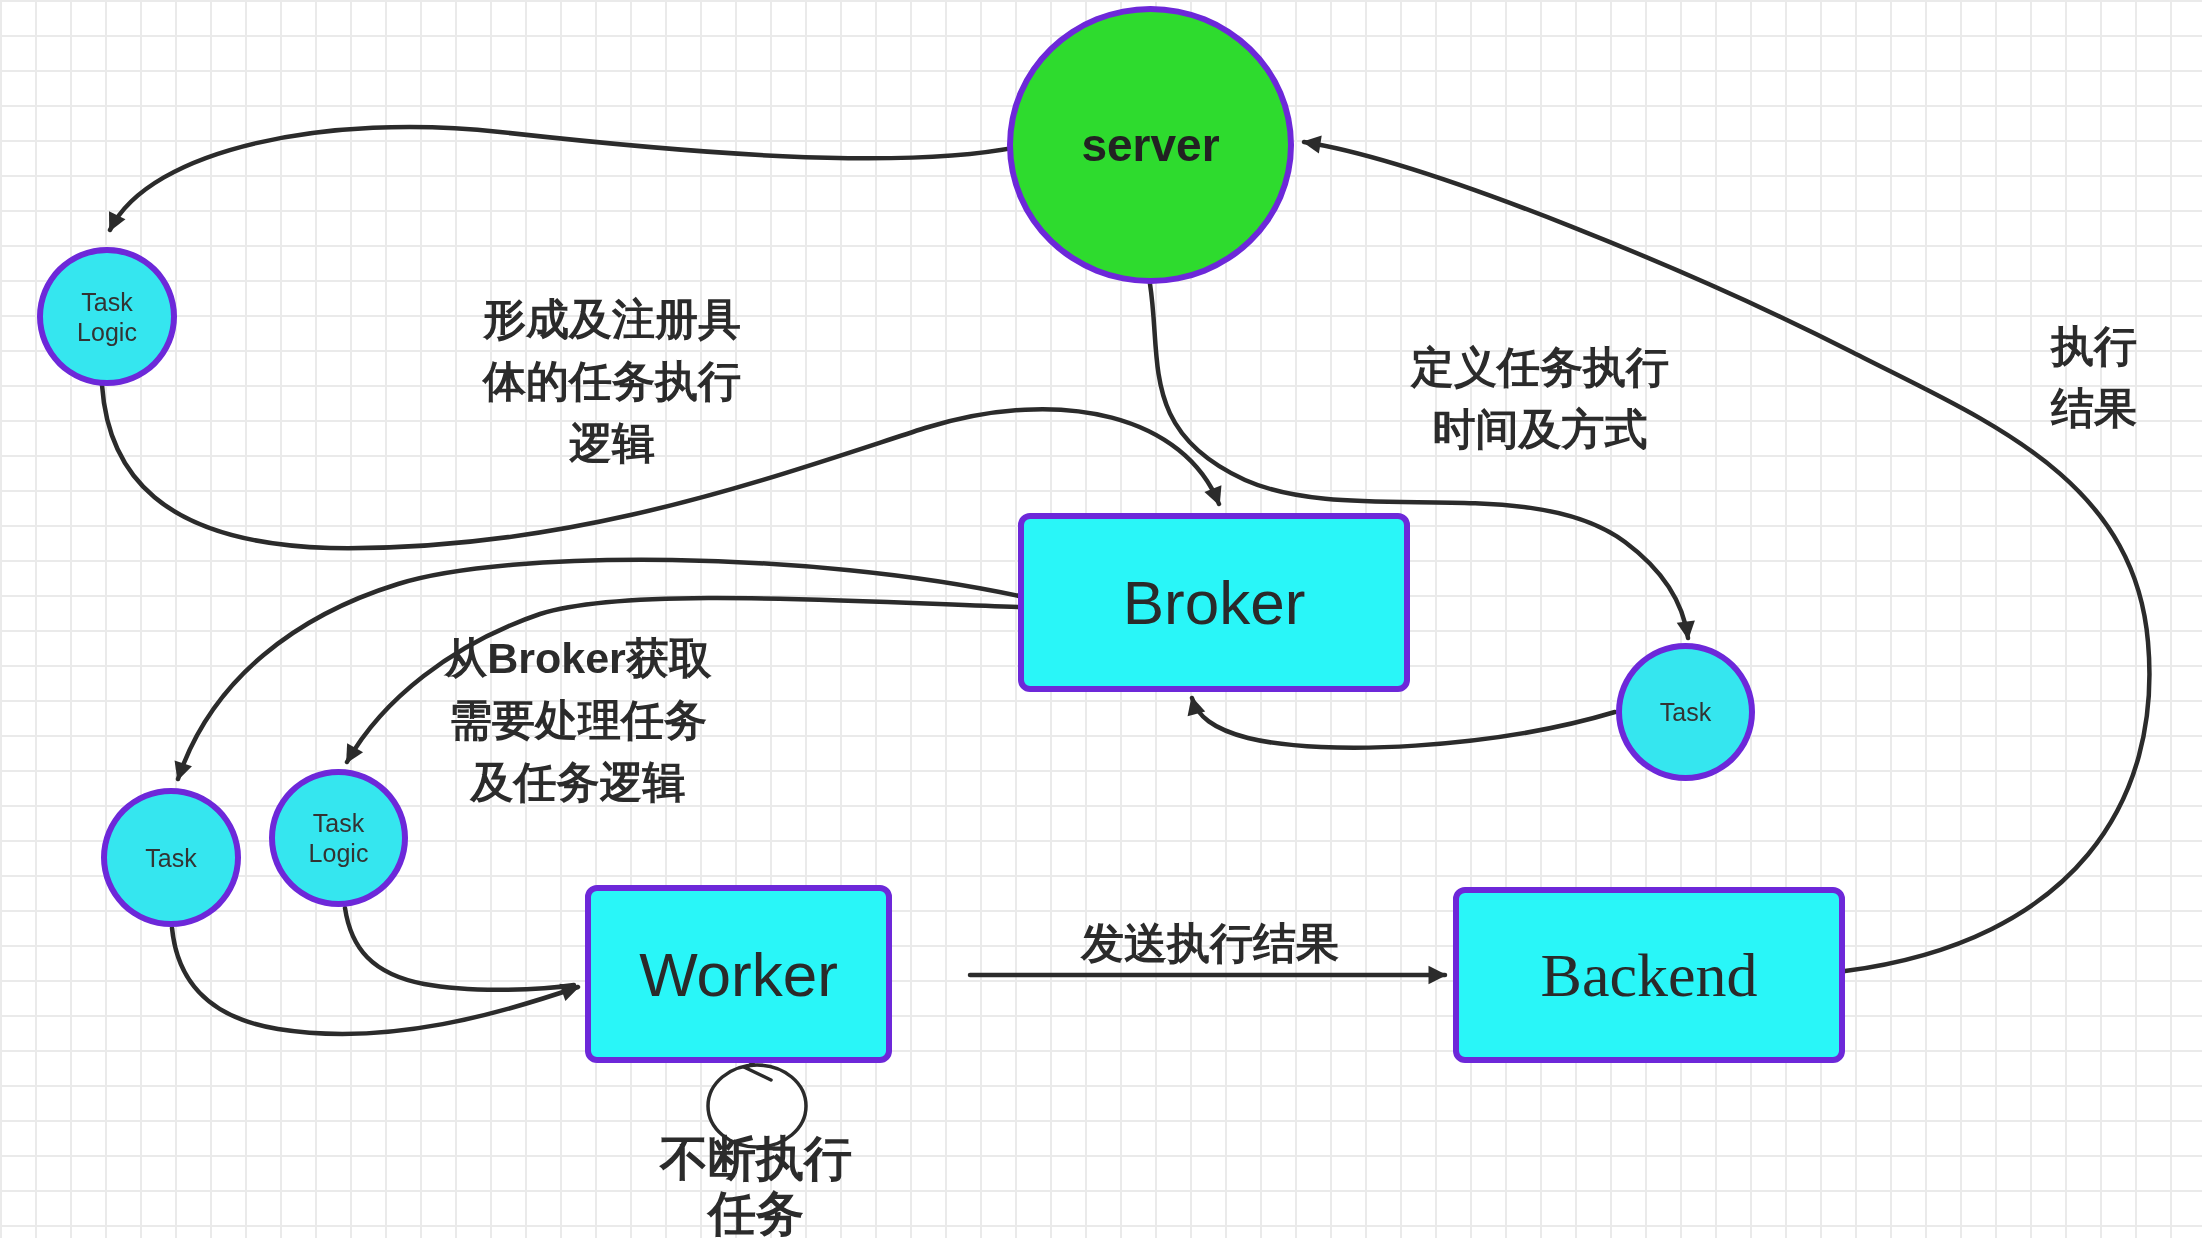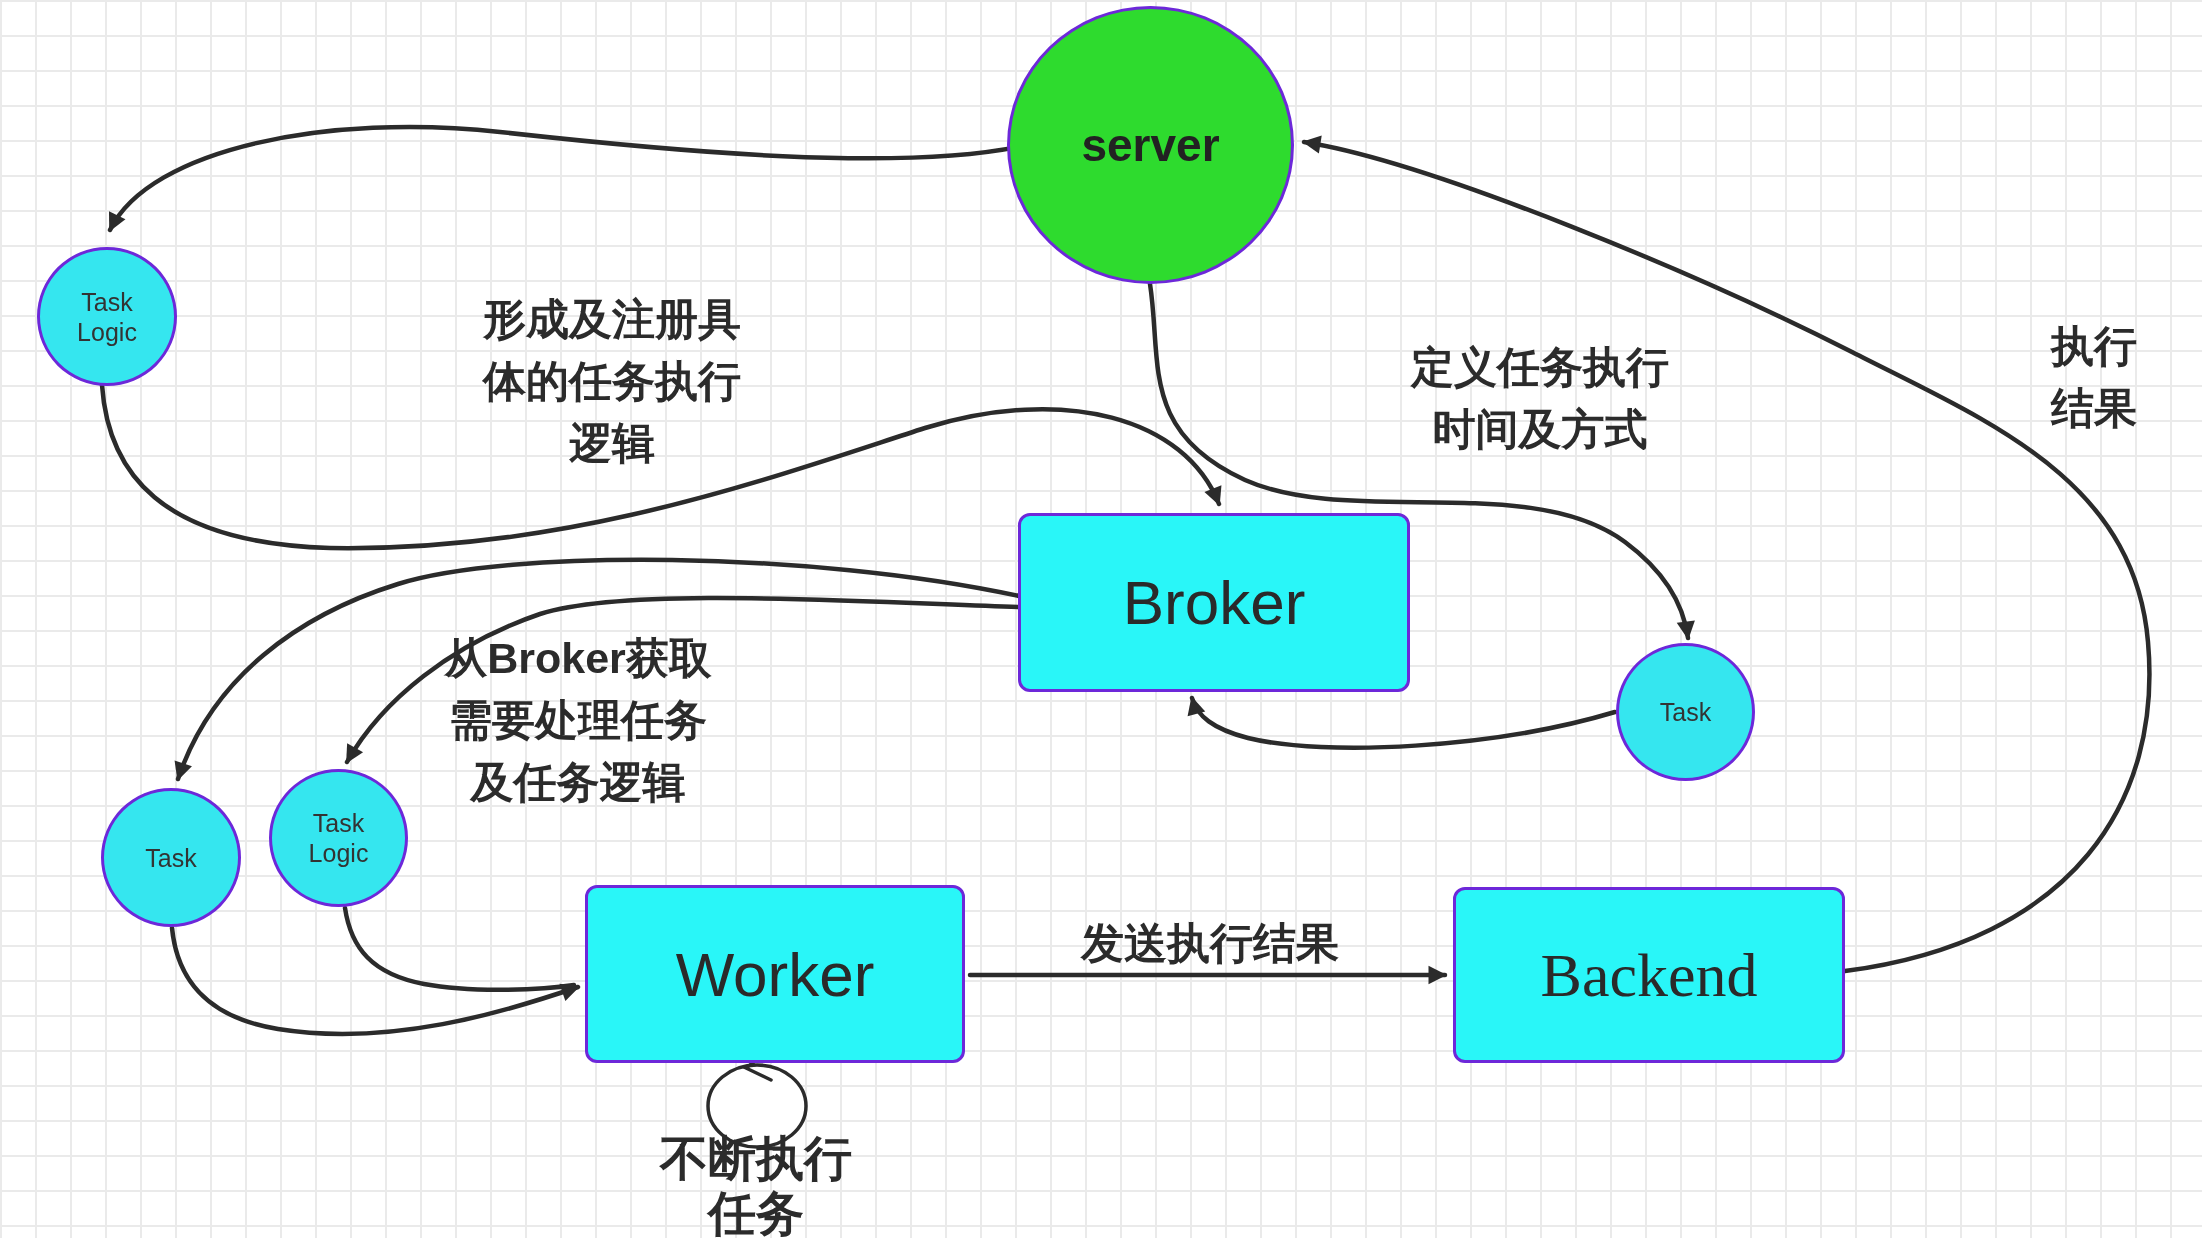--- a/index.html
+++ b/index.html
@@ -12,21 +12,21 @@
       linear-gradient(90deg, var(--grid-line,#eaeaea) 2px, transparent 2px);
     background-size:35px 35px,35px 35px;
   }
   #edges{position:absolute;left:0;top:0;width:2202px;height:1238px;}
   #edges path.edge{fill:none;stroke:var(--stroke,#2b2b2b);stroke-width:4.5;stroke-linecap:round;}
   #edges ellipse.loop{fill:#ffffff;stroke:var(--stroke,#2b2b2b);stroke-width:3.5;}
   #edges path.loop-arrow{fill:none;stroke:var(--stroke,#2b2b2b);stroke-width:3.5;stroke-linecap:round;}
   #arrowhead path{fill:var(--stroke,#2b2b2b);}
   .node{
     position:absolute;display:flex;align-items:center;justify-content:center;
-    border:3px solid #6d28d9;color:#222;text-align:center;box-sizing:border-box;
+    border:6px solid #6d28d9;color:#222;text-align:center;box-sizing:border-box;
     white-space:pre-line;
   }
   .circle{border-radius:50%;background:var(--node-fill,#35e6ef);}
   .box{border-radius:12px;background:var(--box-fill,#29f6f8);font-size:62px;font-weight:400;color:#2a2a2a;}
   .server{background:var(--server-fill,#2edb2e);font-size:46px;font-weight:700;}
   .small-circle{font-size:25px;line-height:30px;font-weight:400;color:#333;}
   .edge-label{
     position:absolute;transform:translate(-50%,-50%);
     font-weight:700;color:#2b2b2b;text-align:center;white-space:pre-line;
     font-size:43px;line-height:62px;
@@ -63,21 +63,21 @@
 
 <div class="node box" style="left:1018px;top:513px;width:392px;height:179px;">Broker</div>
 
 <div class="node circle small-circle" style="left:1616px;top:643px;width:139px;height:138px;">Task</div>
 
 <div class="node circle small-circle" style="left:101px;top:788px;width:140px;height:139px;">Task</div>
 
 <div class="node circle small-circle" style="left:269px;top:769px;width:139px;height:138px;">Task
 Logic</div>
 
-<div class="node box" style="left:585px;top:885px;width:380px;height:178px;">Worker</div>
+<div class="node box" style="left:585px;top:885px;width:307px;height:178px;">Worker</div>
 
 <div class="node box" style="left:1453px;top:887px;width:392px;height:176px;font-family:Liberation Serif, serif;">Backend</div>
 
 <div class="edge-label" style="left:612px;top:381px;">形成及注册具
 体的任务执行
 逻辑</div>
 
 <div class="edge-label" style="left:1540px;top:398px;">定义任务执行
 时间及方式</div>
 

